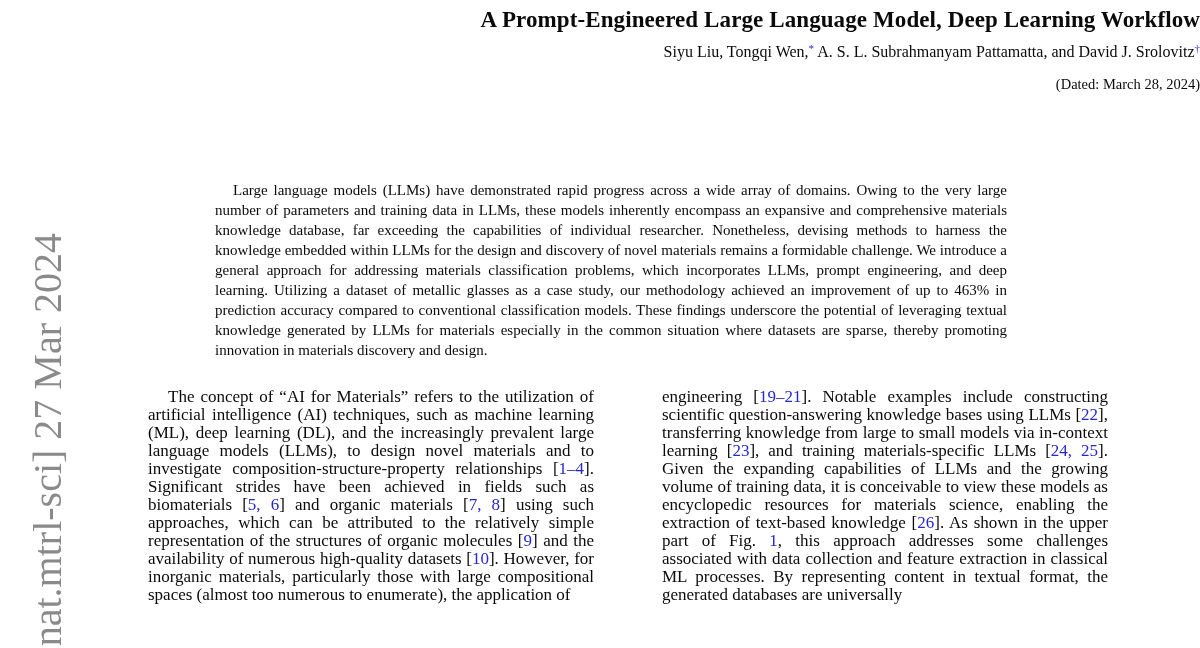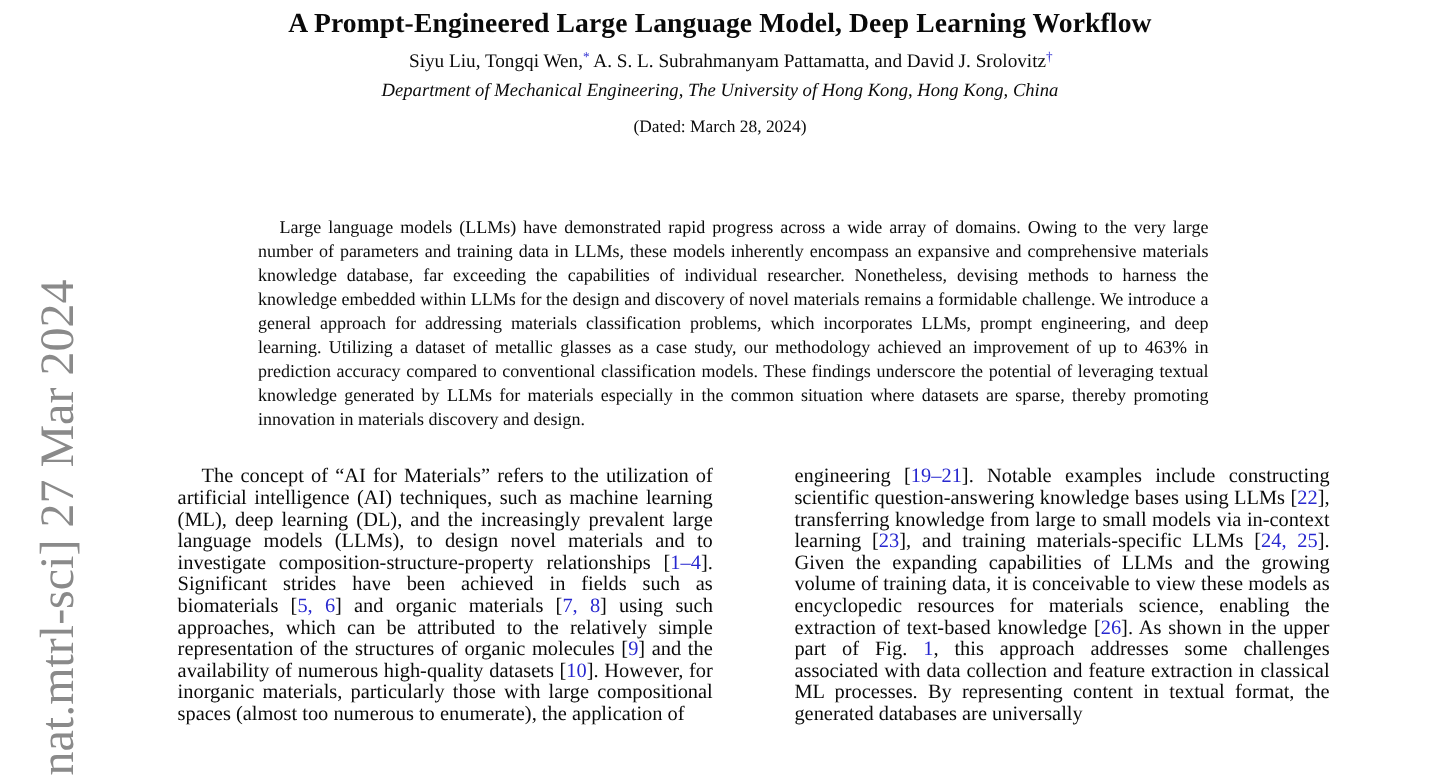--- a/index.html
+++ b/index.html
@@ -32,21 +32,21 @@
     color: var(--wm, #8a8a8a);
     font-family: "Liberation Serif", serif;
   }
 
   
   .header {
     position: absolute;
     top: 6px;
     left: 0;
     width: 1200px;
-    text-align: center;
+    text-align: right;
   }
   .title-line {
     font-weight: bold;
     font-size: 23px;
     line-height: 27px;
     letter-spacing: 0.1px;
   }
   .authors {
     margin-top: 9px;
     font-size: 16px;
@@ -116,21 +116,20 @@
     <span class="watermark">nat.mtrl-sci]  27 Mar 2024</span>
   </div>
 
   <div class="header">
     <div class="title-line">A Prompt-Engineered Large Language Model, Deep Learning Workflow</div>
 
     <div class="authors">
       <span>Siyu Liu, Tongqi Wen,</span><span class="fnmark">*</span><span> A. S. L. Subrahmanyam Pattamatta, and David J. Srolovitz</span><span class="fnmark">†</span>
     </div>
 
-    <div class="affiliation">Department of Mechanical Engineering, The University of Hong Kong, Hong Kong, China</div>
 
     <div class="dated">(Dated: March 28, 2024)</div>
   </div>
 
   <div class="abstract">Large language models (LLMs) have demonstrated rapid progress across a wide array of domains. Owing to the very large number of parameters and training data in LLMs, these models inherently encompass an expansive and comprehensive materials knowledge database, far exceeding the capabilities of individual researcher. Nonetheless, devising methods to harness the knowledge embedded within LLMs for the design and discovery of novel materials remains a formidable challenge. We introduce a general approach for addressing materials classification problems, which incorporates LLMs, prompt engineering, and deep learning. Utilizing a dataset of metallic glasses as a case study, our methodology achieved an improvement of up to 463% in prediction accuracy compared to conventional classification models. These findings underscore the potential of leveraging textual knowledge generated by LLMs for materials especially in the common situation where datasets are sparse, thereby promoting innovation in materials discovery and design.</div>
 
   <div class="columns">
     <div class="col">
       <p class="indent"><span>The concept of “AI for Materials” refers to the utilization of artificial intelligence (AI) techniques, such as machine learning (ML), deep learning (DL), and the increasingly prevalent large language models (LLMs), to design novel materials and to investigate composition-structure-property relationships [</span><span class="cite">1–4</span><span>]. Significant strides have been achieved in fields such as biomaterials [</span><span class="cite">5, 6</span><span>] and organic materials [</span><span class="cite">7, 8</span><span>] using such approaches, which can be attributed to the relatively simple representation of the structures of organic molecules [</span><span class="cite">9</span><span>] and the availability of numerous high-quality datasets [</span><span class="cite">10</span><span>]. However, for inorganic materials, particularly those with large compositional spaces (almost too numerous to enumerate), the application of</span></p>
     </div>

